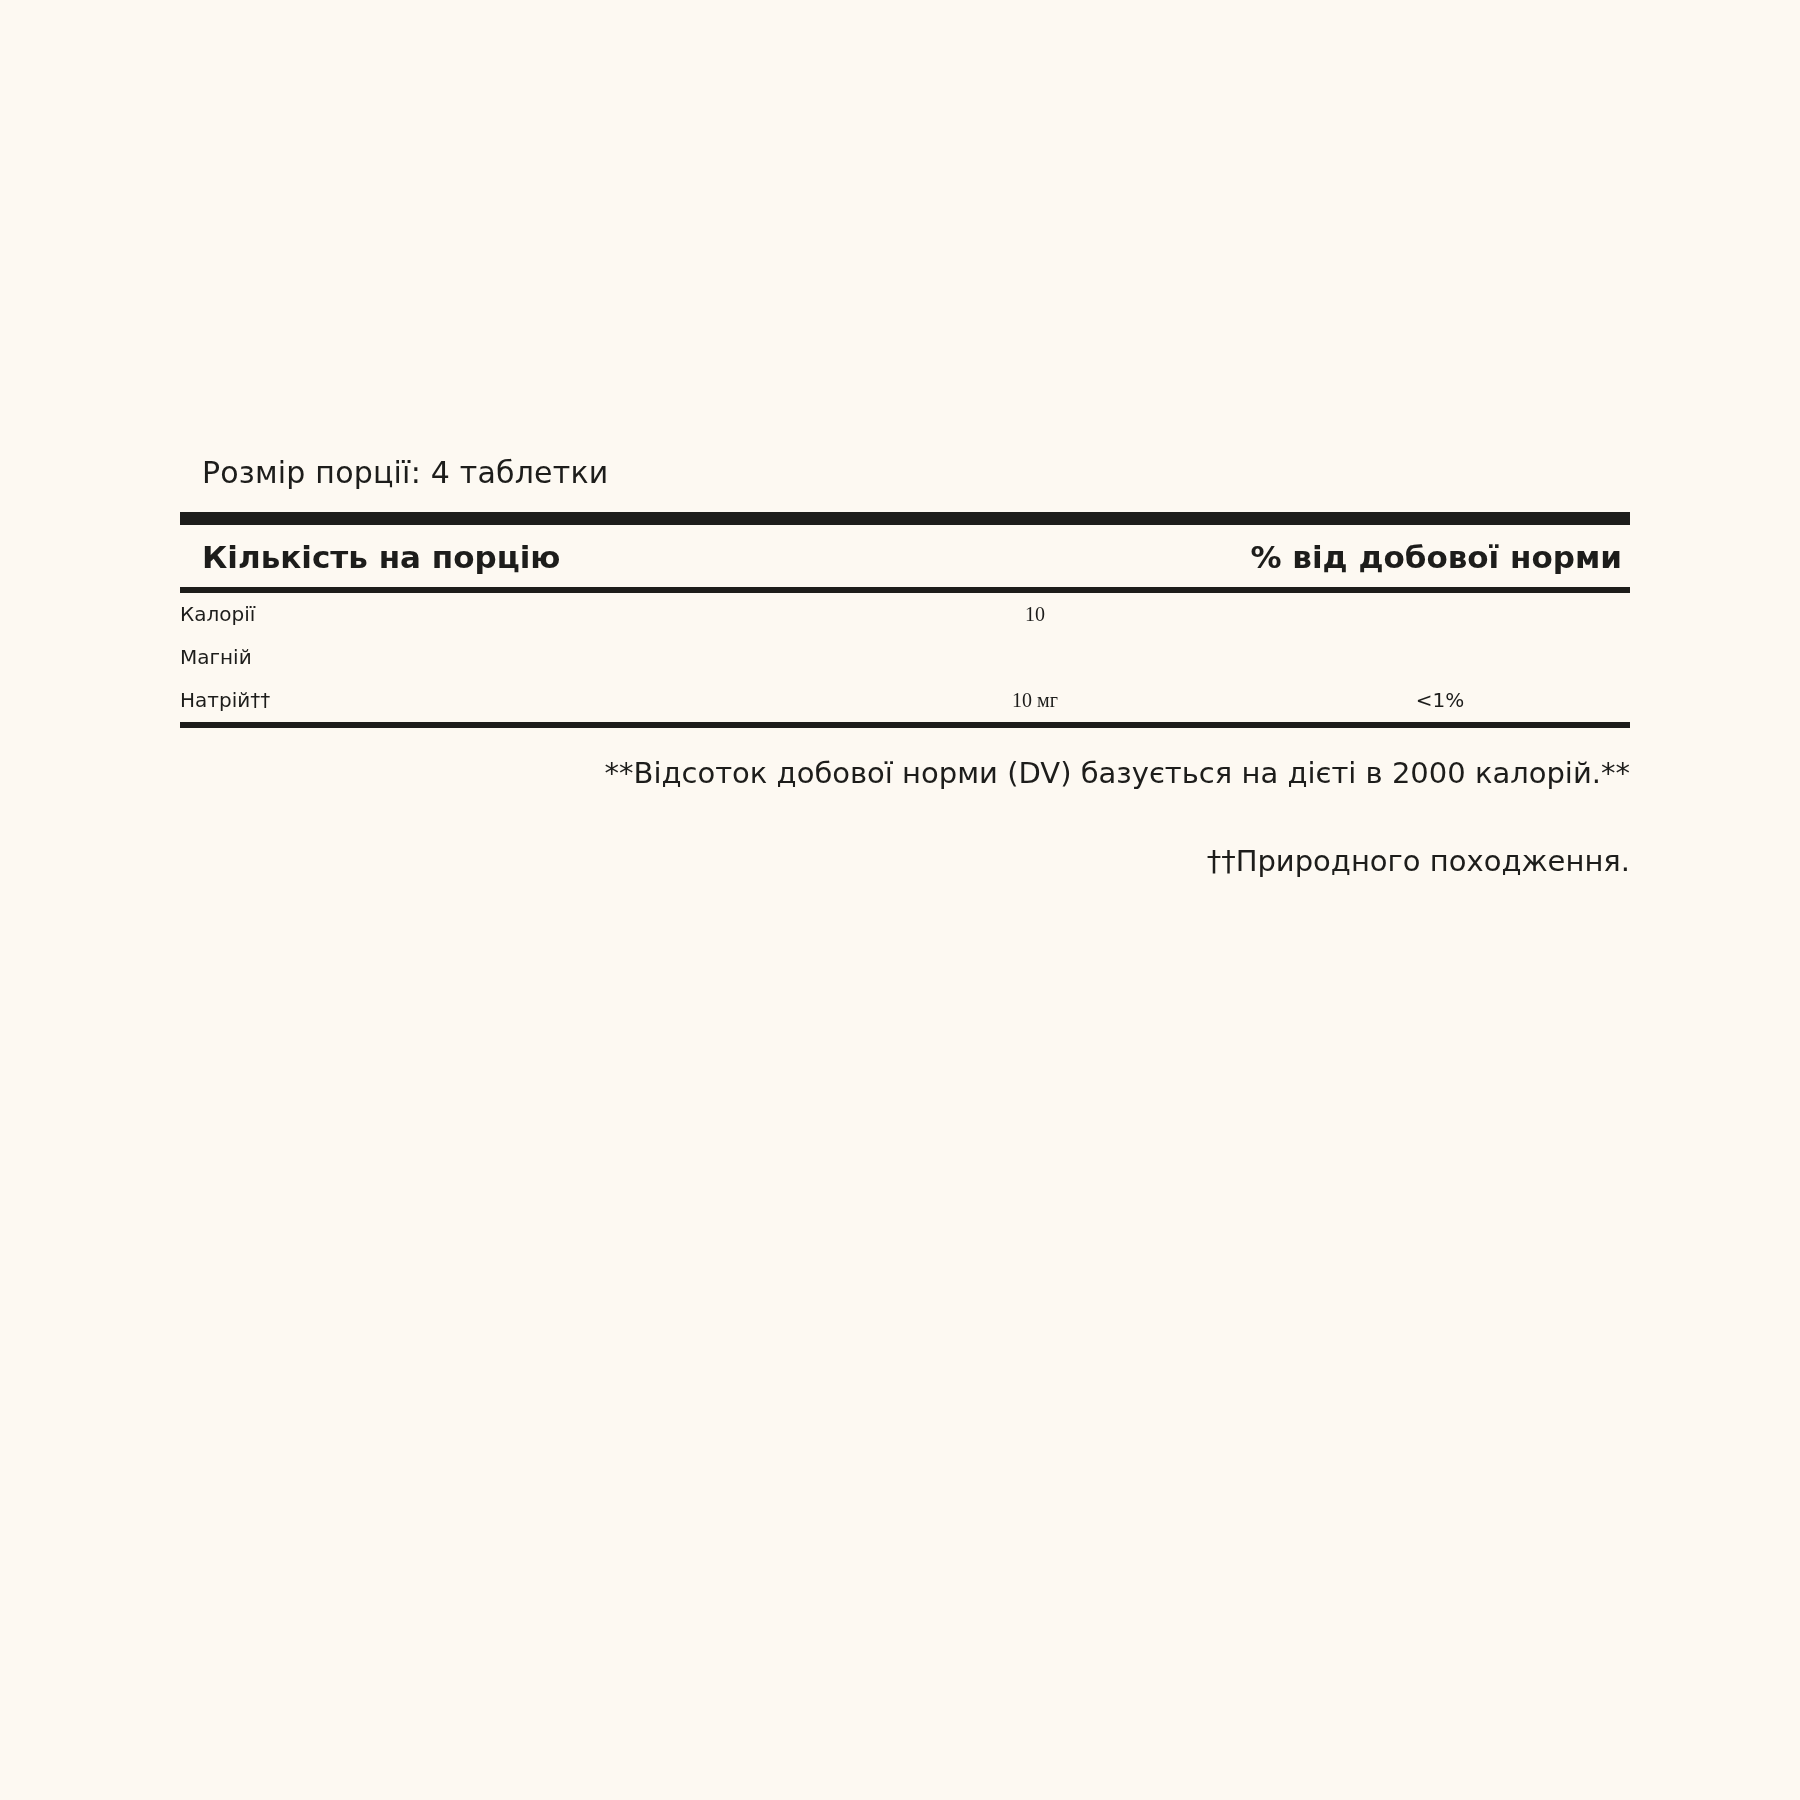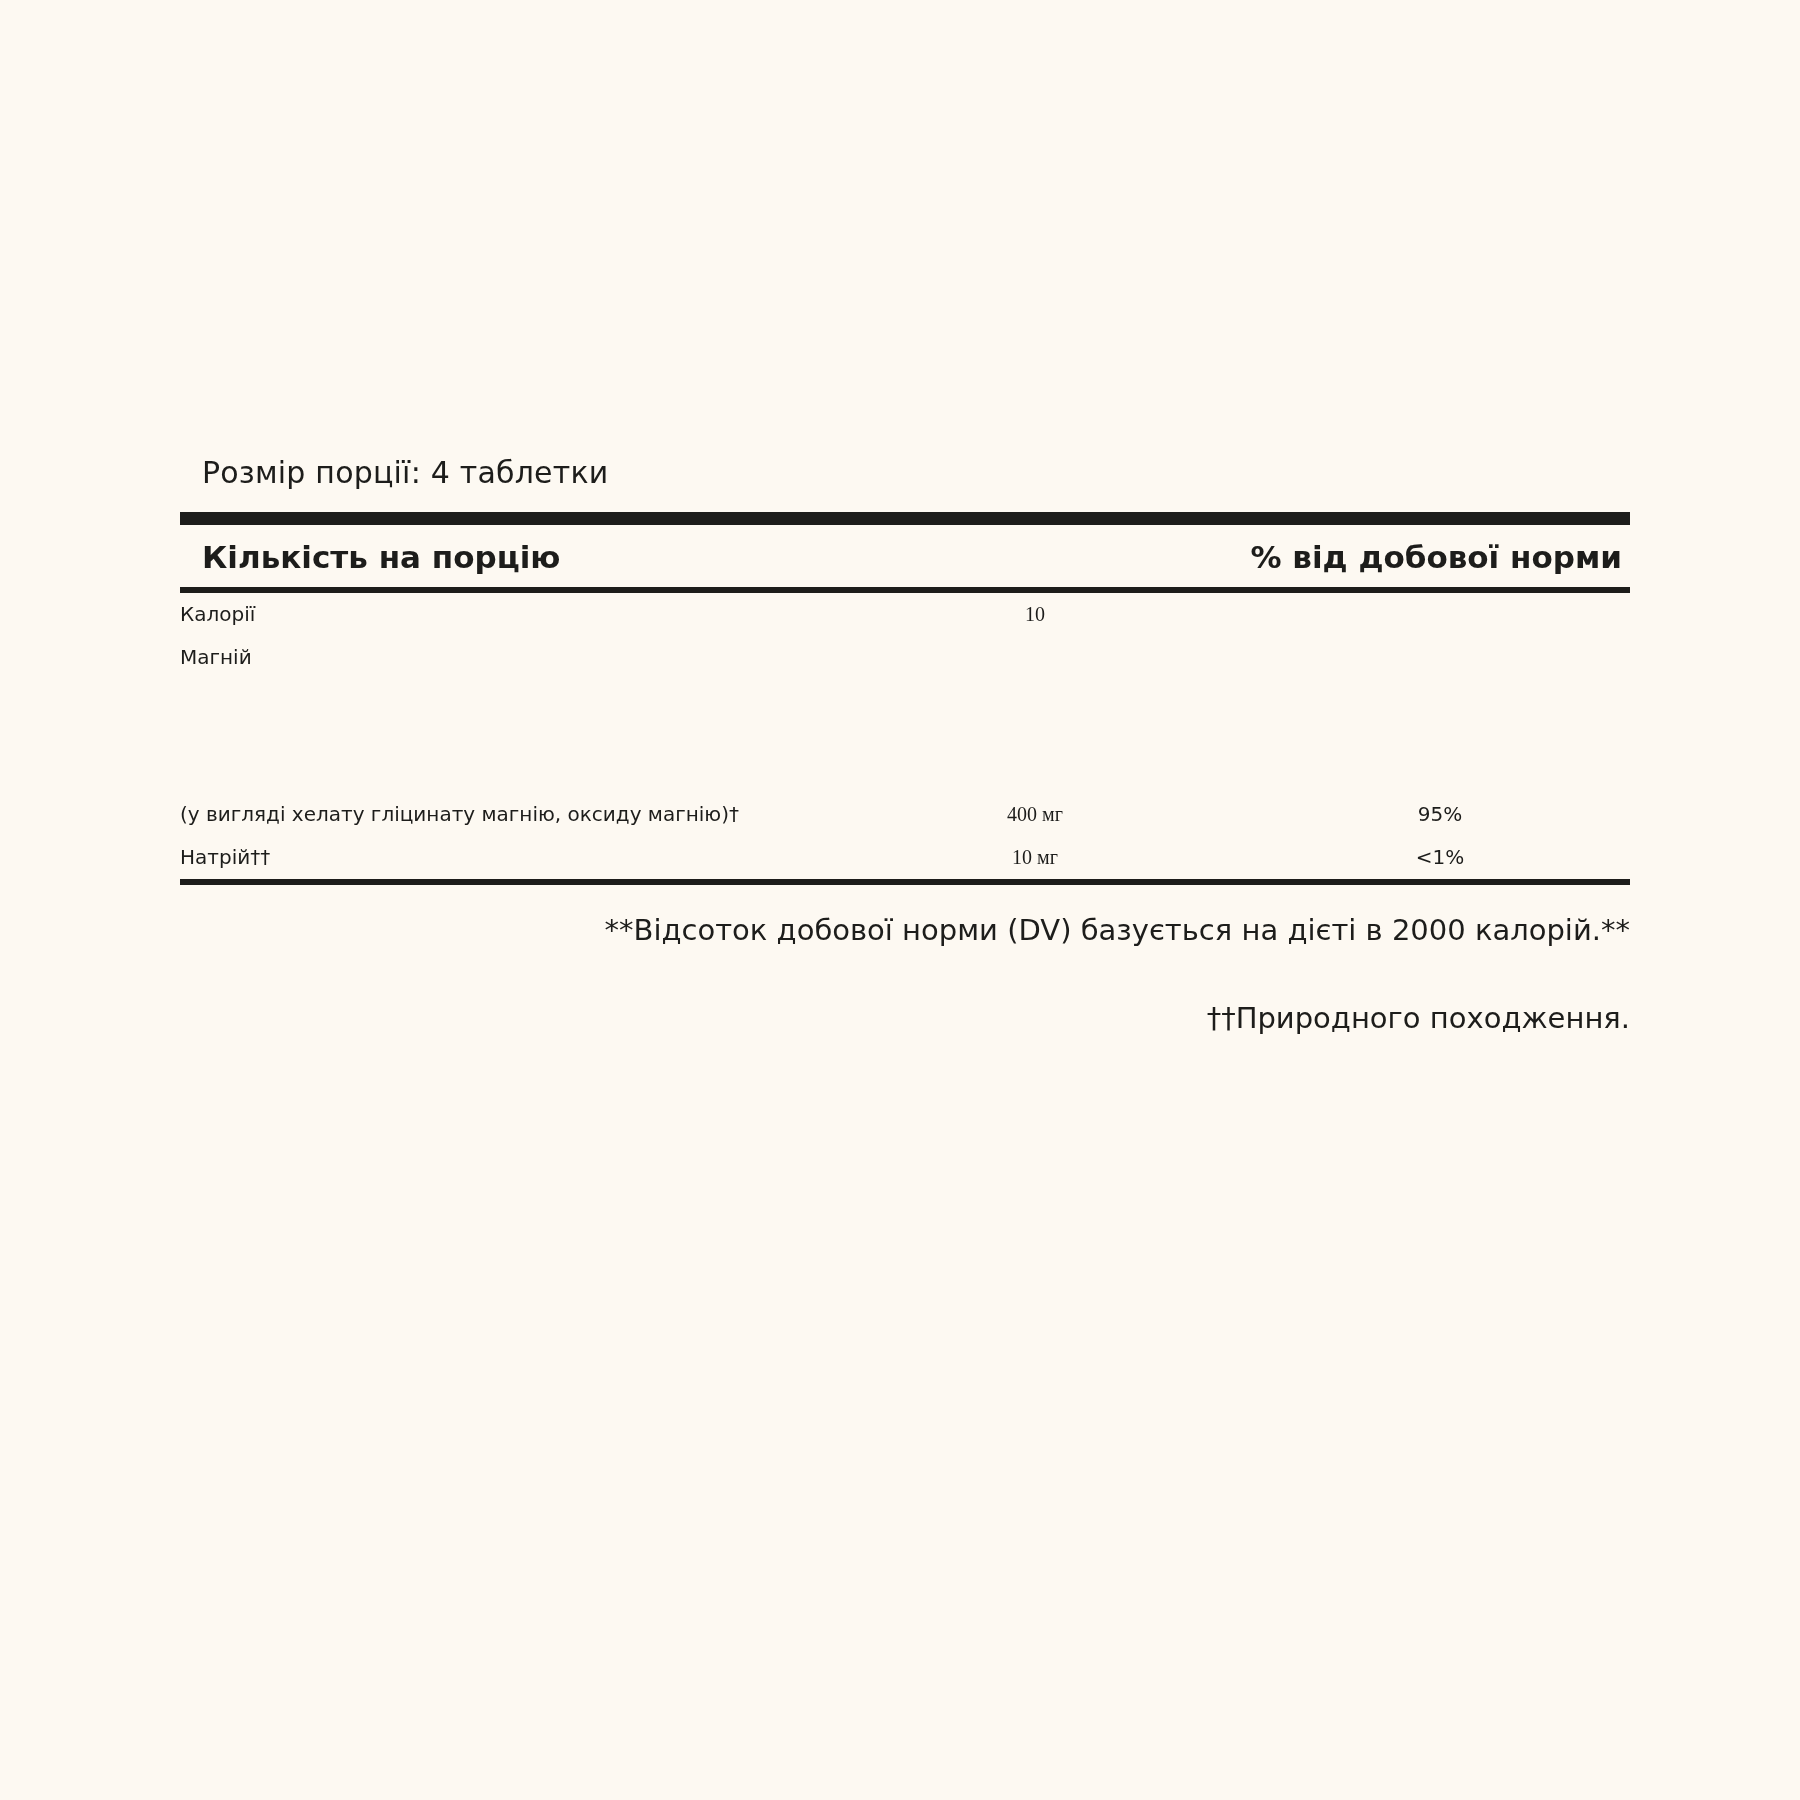--- a/index.html
+++ b/index.html
@@ -114,25 +114,20 @@
         <td class="c-name">Калорії</td>
         <td class="c-amount">10</td>
         <td class="c-dv"></td>
       </tr>
       <tr>
         <td class="c-name">Магній</td>
         <td class="c-amount"></td>
         <td class="c-dv"></td>
       </tr>
       <tr>
-        <td class="c-name tall-name" style="width:420px; padding-top:120px">(у вигляді хелату гліцинату магнію, оксиду магнію)†</td>
-        <td class="c-amount" style="padding-top:120px">400 мг</td>
-        <td class="c-dv" style="padding-top:120px">95%</td>
-      </tr>
-      <tr>
         <td class="c-name">Натрій††</td>
         <td class="c-amount">10 мг</td>
         <td class="c-dv">&lt;1%</td>
       </tr>
     </tbody>
   </table>
 
   <div class="rule-medium"></div>
 
   <div class="footnotes">

